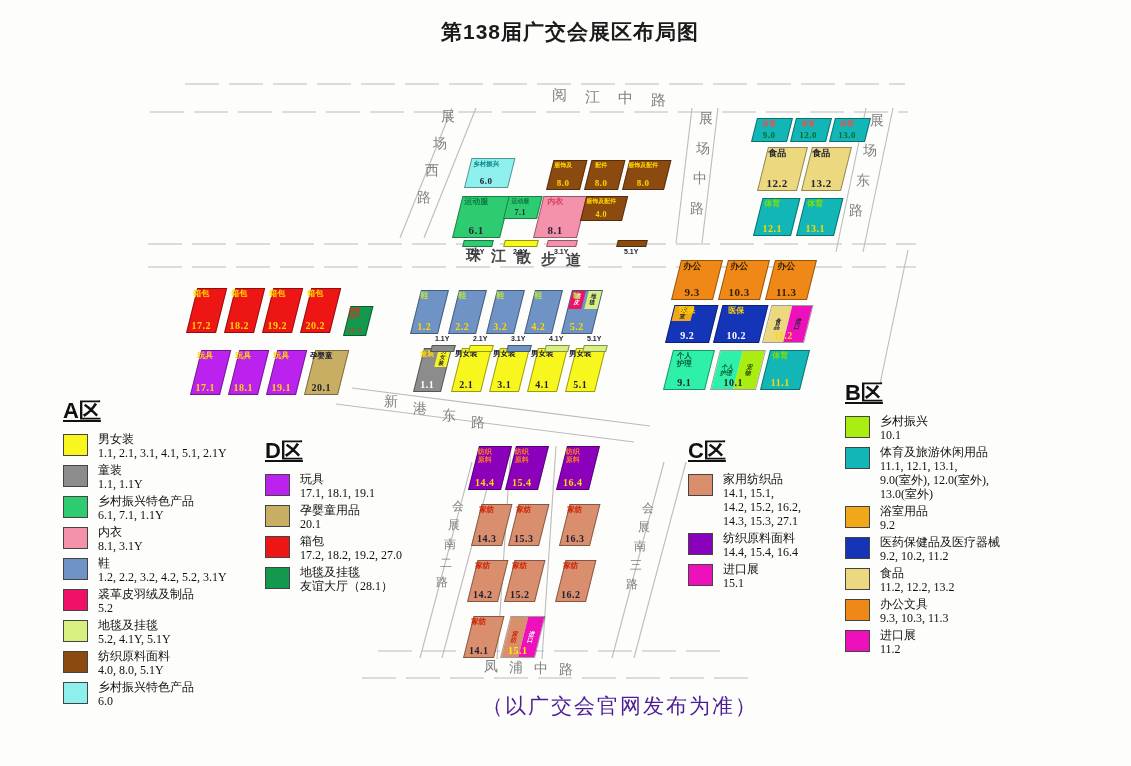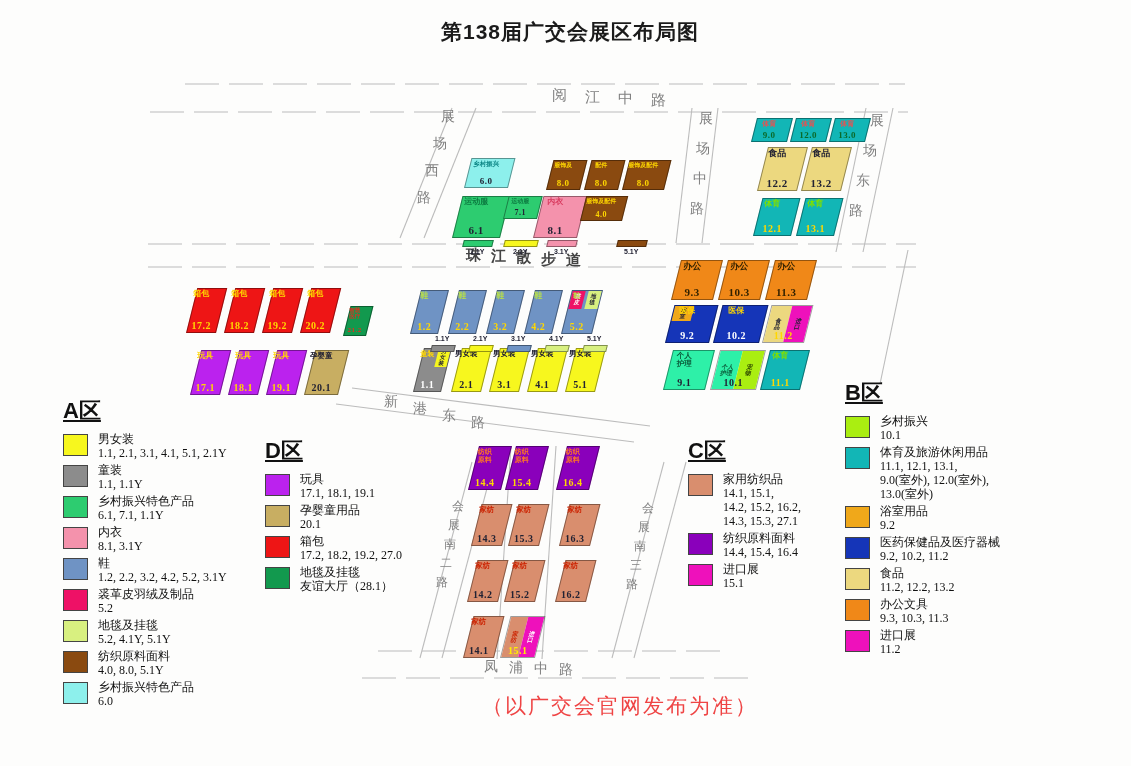--- a/index.html
+++ b/index.html
@@ -3,21 +3,21 @@
 <meta charset="utf-8">
 <style>
   html,body{margin:0;padding:0;background:#fff;}
   .stage{position:relative;width:1131px;height:766px;background:#fdfdfc;overflow:hidden;
          font-family:"Liberation Sans",sans-serif;}
   svg.roads{position:absolute;left:0;top:0;}
   .title{position:absolute;left:330px;top:18px;width:480px;text-align:center;color:#1b1b1b;}
   .title .l1{font-size:21px;font-weight:bold;letter-spacing:1px;}
   .title .l2{font-size:19px;font-weight:bold;margin-top:4px;letter-spacing:1px;}
   .footer{position:absolute;left:340px;top:692px;width:560px;text-align:center;
-          font-family:"Liberation Serif",serif;font-size:21px;color:#ef4444;letter-spacing:2px;}
+          font-family:"Liberation Serif",serif;font-size:21px;color:#4c1d95;letter-spacing:2px;}
   .roadchar{position:absolute;font-family:"Liberation Serif",serif;color:#808080;}
   .hall{position:absolute;box-sizing:border-box;border:1px solid rgba(0,0,0,.38);
         transform:skewX(-14deg);transform-origin:0 100%;display:flex;}
   .half{flex:1;height:100%;display:flex;align-items:center;justify-content:center;}
   .bi{position:absolute;left:0;top:0;right:0;bottom:0;transform:skewX(14deg);transform-origin:0 100%;
       display:flex;flex-direction:column;justify-content:space-between;align-items:center;
       padding:1px 0;pointer-events:none;}
   .hlabel{text-align:center;line-height:1.08;font-weight:bold;white-space:pre-line;}
   .hnum{font-family:"Liberation Serif",serif;font-weight:bold;letter-spacing:.5px;}
   .wedge{position:absolute;display:flex;align-items:center;justify-content:center;

